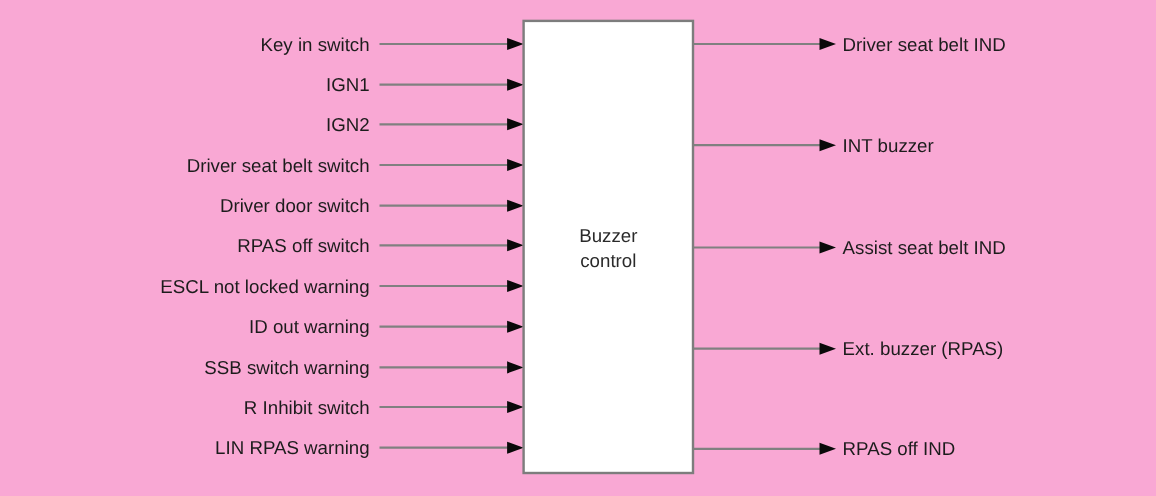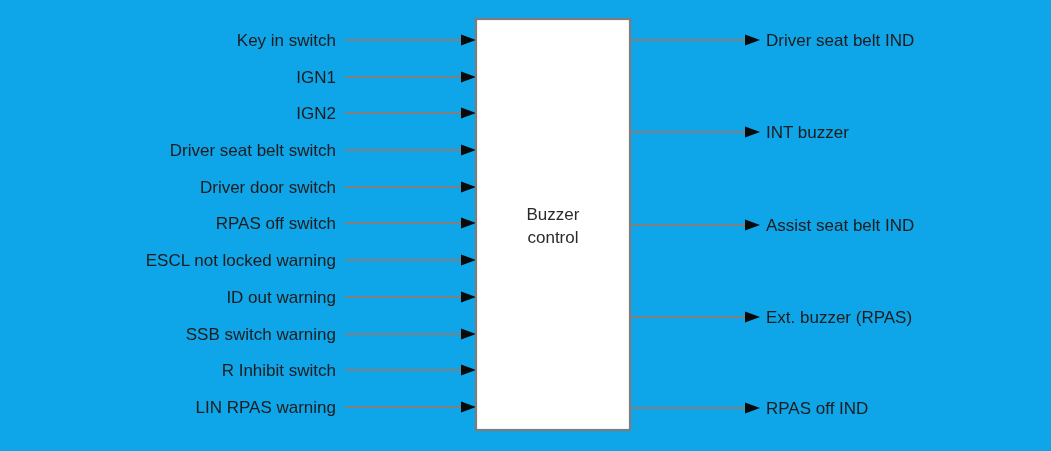--- a/index.html
+++ b/index.html
@@ -4,21 +4,21 @@
 <style>
   html, body {
     margin: 0;
     padding: 0;
     background: #ffffff;
   }
   #diagram-root {
     position: relative;
     width: 1051px;
     height: 451px;
-    background: #0ea5e9;
+    background: #f9a8d4;
     font-family: "Liberation Sans", sans-serif;
     overflow: hidden;
   }
   #block-diagram-svg {
     position: absolute;
     left: 0;
     top: 0;
     width: 1051px;
     height: 451px;
     display: block;

